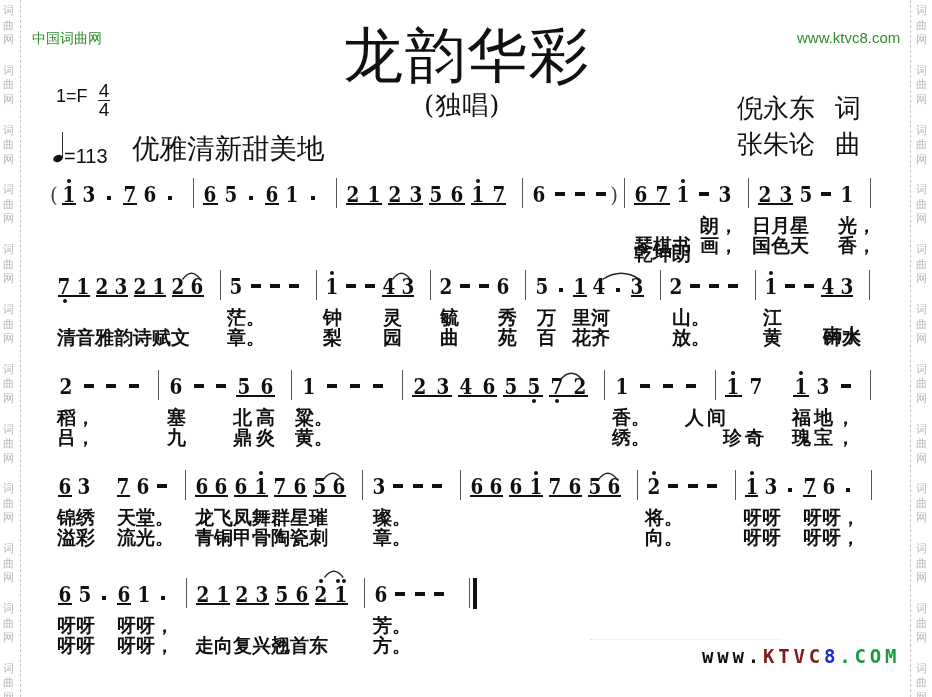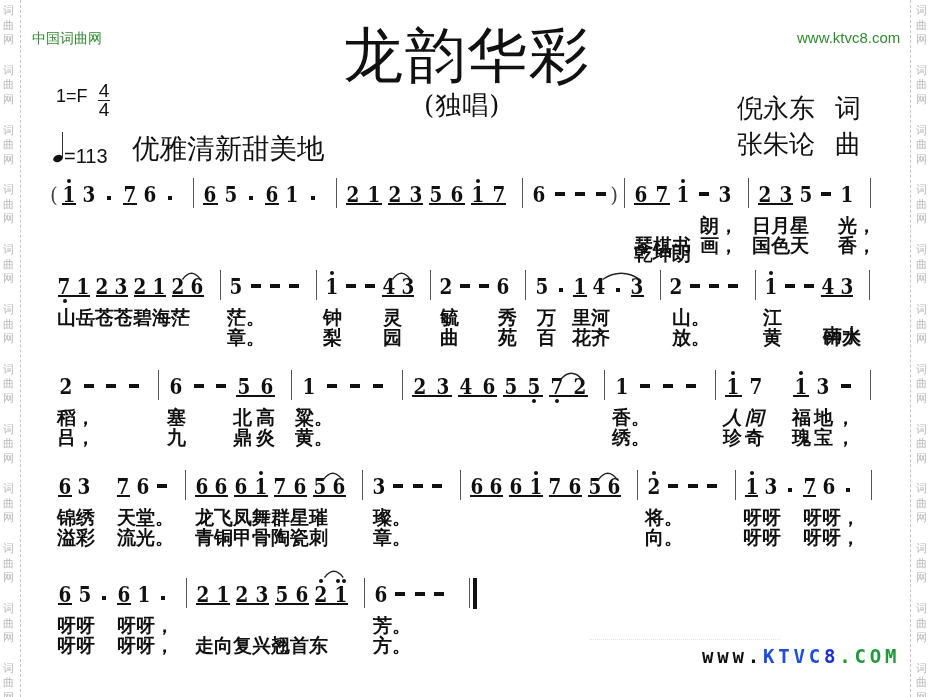--- a/index.html
+++ b/index.html
@@ -382,21 +382,21 @@
       <svg class="tie" width="19" height="10" style="left: 181.5px; top: 0px;">
         <path d="M0.5,9.5 Q9.5,-3 18.5,9.5" stroke="#222" stroke-width="1.3" fill="none"></path>
       </svg>
       <svg class="tie" width="18.796875" height="10" style="left: 391.789px; top: 0px;">
         <path d="M0.5,9.5 Q9.3984375,-3 18.296875,9.5" stroke="#222" stroke-width="1.3" fill="none"></path>
       </svg>
       <svg class="tie" width="38.34375" height="10" style="left: 602.102px; top: 0px;">
         <path d="M0.5,9.5 Q19.171875,-3 37.84375,9.5" stroke="#222" stroke-width="1.3" fill="none"></path>
       </svg>
     </div>
-    <span class="lyr" style="left: 57px; top: 307px;">山岳苍苍碧海茫</span>
+    <span class="lyr" style="left: 57px; top: 327px;">清音雅韵诗赋文</span>
     <span class="lyr" style="left: 227px; top: 307px;">茫。</span>
     <span class="lyr" style="left: 227px; top: 327px;">章。</span>
     <span class="lyr" style="left: 323px; top: 307px;">钟</span>
     <span class="lyr" style="left: 323px; top: 327px;">梨</span>
     <span class="lyr" style="left: 383px; top: 307px;">灵</span>
     <span class="lyr" style="left: 383px; top: 327px;">园</span>
     <span class="lyr" style="left: 440px; top: 307px;">毓</span>
     <span class="lyr" style="left: 440px; top: 327px;">曲</span>
     <span class="lyr" style="left: 498px; top: 307px;">秀</span>
     <span class="lyr" style="left: 498px; top: 327px;">苑</span>
@@ -505,21 +505,21 @@
     <span class="lyr" style="left: 57px; top: 407px;">稻，</span>
     <span class="lyr" style="left: 57px; top: 427px;">吕，</span>
     <span class="lyr" style="left: 167px; top: 407px;">塞</span>
     <span class="lyr" style="left: 167px; top: 427px;">九</span>
     <span class="lyr" style="left: 233px; top: 407px; letter-spacing: 4px;">北高</span>
     <span class="lyr" style="left: 233px; top: 427px; letter-spacing: 4px;">鼎炎</span>
     <span class="lyr" style="left: 295px; top: 407px;">粱。</span>
     <span class="lyr" style="left: 295px; top: 427px;">黄。</span>
     <span class="lyr" style="left: 612px; top: 407px;">香。</span>
     <span class="lyr" style="left: 612px; top: 427px;">绣。</span>
-    <span class="lyr" style="left: 723px; top: 407px; letter-spacing: 3px; font-style: italic;">人间</span>
+    <span class="lyr" style="left: 685px; top: 407px; letter-spacing: 3px;">人间</span>
     <span class="lyr" style="left: 723px; top: 427px; letter-spacing: 3px;">珍奇</span>
     <span class="lyr" style="left: 792px; top: 407px; letter-spacing: 3px;">福地，</span>
     <span class="lyr" style="left: 792px; top: 427px; letter-spacing: 3px;">瑰宝，</span>
     <div class="line" style="top: 470px;">
       <div class="measure" style="left: 48px; width: 137px;">
         <div class="beam" style="flex-grow: 1;">
           <span class="slot note"><span class="digit">6</span></span>
         </div>
         <span class="slot note"><span class="digit">3</span></span>
         <span class="slot"></span>
@@ -692,13 +692,13 @@
     <span class="lyr" style="left: 57px; top: 615px;">呀呀</span>
     <span class="lyr" style="left: 57px; top: 635px;">呀呀</span>
     <span class="lyr" style="left: 117px; top: 615px;">呀呀，</span>
     <span class="lyr" style="left: 117px; top: 635px;">呀呀，</span>
     <span class="lyr" style="left: 195px; top: 635px;">走向复兴翘首东</span>
     <span class="lyr" style="left: 373px; top: 615px;">芳。</span>
     <span class="lyr" style="left: 373px; top: 635px;">方。</span>
   </div>
 
 <div class="abs faint-divider"></div>
-<div class="abs logo" id="logo"><span style="color: rgb(17, 17, 17);">www.</span><span style="color: #1d4ed8;">KTVC</span><span style="color: rgb(29, 47, 212);">8</span><span style="color: rgb(31, 154, 58);">.COM</span></div>
+<div class="abs logo" id="logo"><span style="color: rgb(17, 17, 17);">www.</span><span style="color: #7f1d1d;">KTVC</span><span style="color: rgb(29, 47, 212);">8</span><span style="color: rgb(31, 154, 58);">.COM</span></div>
 
 </body></html>

